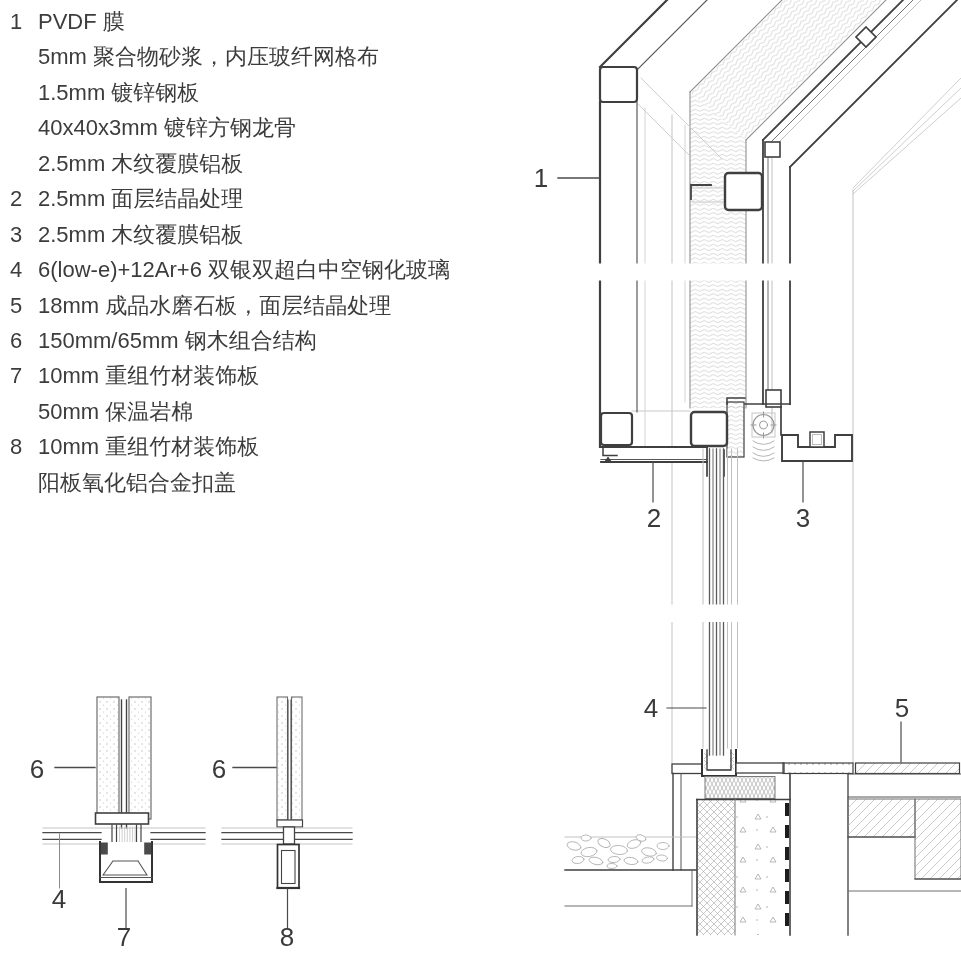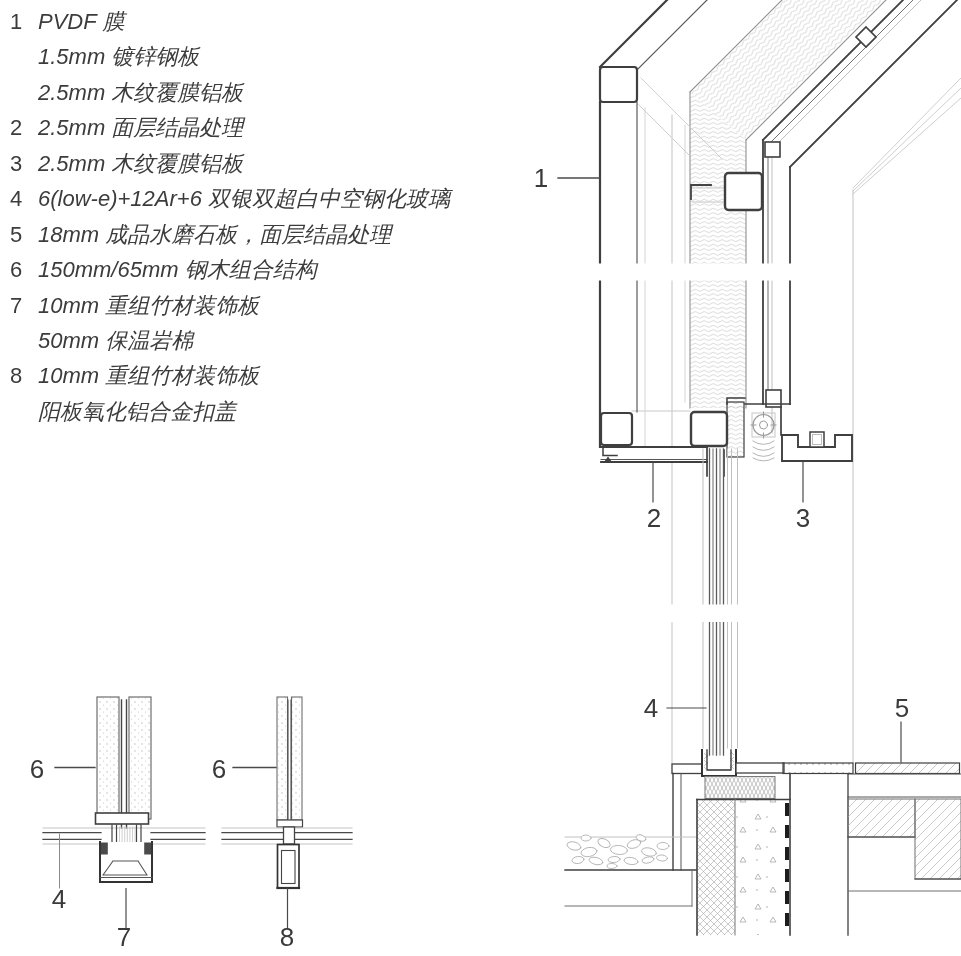--- a/index.html
+++ b/index.html
@@ -6,37 +6,45 @@
   .canvas{
     position:relative;width:961px;height:956px;background:#ffffff;overflow:hidden;
     font-family:"Liberation Sans","DejaVu Sans",sans-serif;
   }
   .legend{
     position:absolute;left:10px;top:4px;width:470px;
     color:#3c3c3c;font-size:22px;
   }
   .lrow{display:flex;height:35.45px;line-height:35.45px;white-space:nowrap;}
   .lnum{width:28px;flex:0 0 28px;}
-  .ltext{flex:1;font-style:italic;}
+  .ltext{flex:1;}
   svg.drawing{position:absolute;left:0;top:0;}
   svg text.co{font-family:"Liberation Sans","DejaVu Sans",sans-serif;font-size:26px;fill:#3a3a3a;}
 </style>
 </head>
 <body>
 
 <div class="canvas">
 
   <div class="legend">
     <div class="lrow">
         <span class="lnum">1</span>
         <span class="ltext">PVDF 膜</span>
       </div>
     <div class="lrow">
         <span class="lnum"></span>
+        <span class="ltext">5mm 聚合物砂浆，内压玻纤网格布</span>
+      </div>
+    <div class="lrow">
+        <span class="lnum"></span>
         <span class="ltext">1.5mm 镀锌钢板</span>
+      </div>
+    <div class="lrow">
+        <span class="lnum"></span>
+        <span class="ltext">40x40x3mm 镀锌方钢龙骨</span>
       </div>
     <div class="lrow">
         <span class="lnum"></span>
         <span class="ltext">2.5mm 木纹覆膜铝板</span>
       </div>
     <div class="lrow">
         <span class="lnum">2</span>
         <span class="ltext">2.5mm 面层结晶处理</span>
       </div>
     <div class="lrow">

